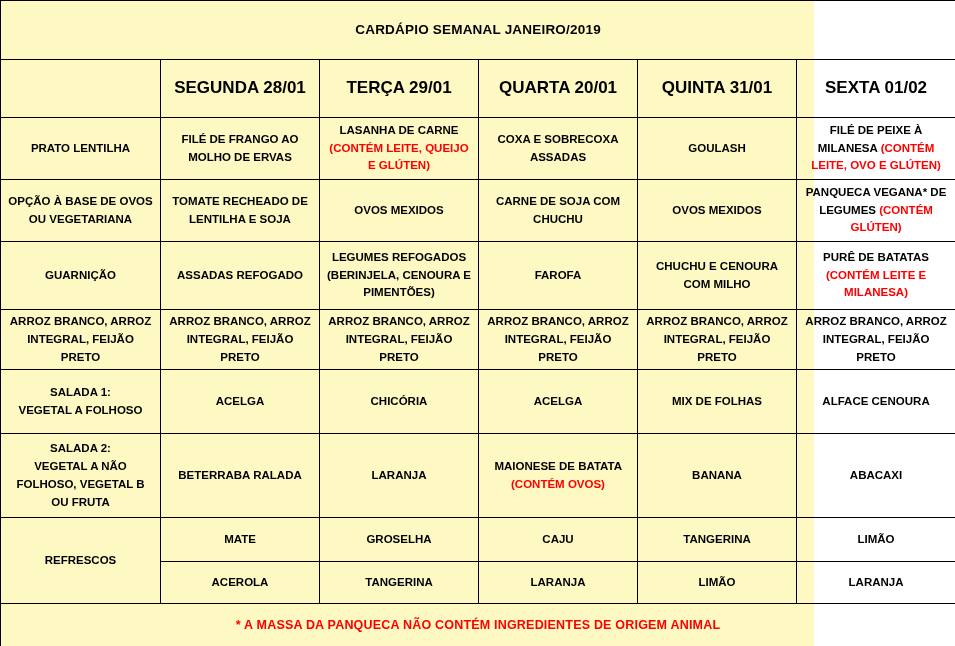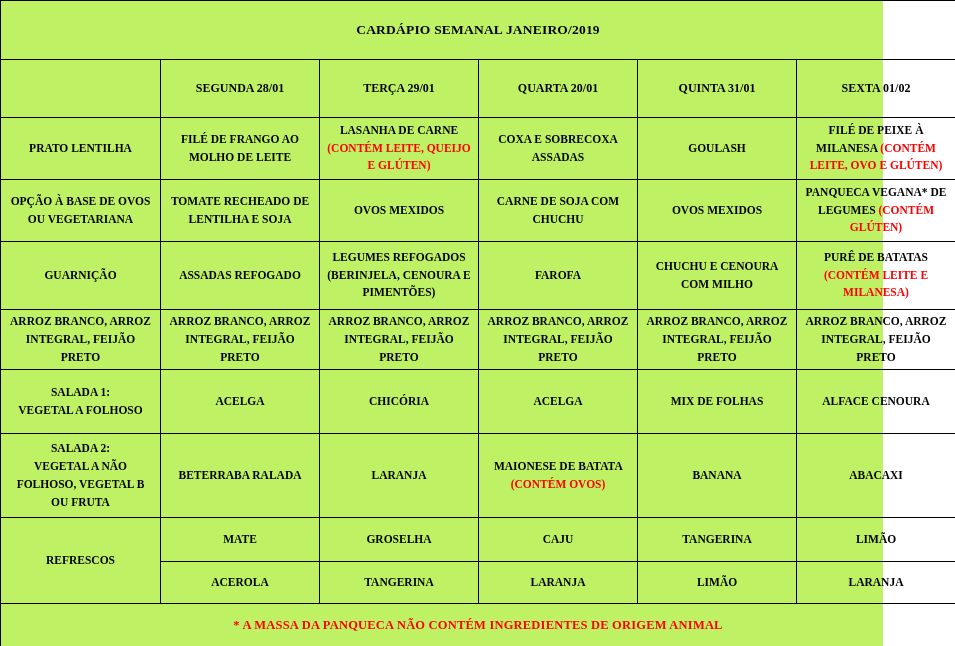--- a/index.html
+++ b/index.html
@@ -1,21 +1,21 @@
 <!DOCTYPE html>
 <html style="--allergy-red: #FF0000;"><head>
 <meta charset="utf-8">
 <style>
   * { box-sizing: border-box; }
   html, body { margin: 0; padding: 0; background: #ffffff; }
   .page {
-    width: 883px;
+    width: 814px;
     height: 646px;
-    background: #bef264;
-    font-family: Liberation Serif, serif;
+    background: #fef9c3;
+    font-family: Liberation Sans, sans-serif;
   }
   table.menu {
     border-collapse: collapse;
     width: 955px;
     table-layout: fixed;
   }
   td, th {
     border: 1px solid #000000;
     text-align: center;
     vertical-align: middle;
@@ -23,21 +23,21 @@
     color: #000000;
     font-size: 11.5px;
     line-height: 1.55;
     padding: 3px 7px;
     overflow: hidden;
   }
   .title-cell {
     font-size: 13.5px;
     letter-spacing: 0.2px;
   }
-  th.day-header, th.corner { font-size: 12px; }
+  th.day-header, th.corner { font-size: 17px; }
   .row-label { white-space: pre-line; }
   .note { color: var(--allergy-red, #ff0000); }
   .footnote-cell {
     color: var(--allergy-red, #ff0000);
     font-size: 12.5px;
     letter-spacing: 0.2px;
   }
 </style>
 </head>
 <body>
@@ -61,21 +61,21 @@
           <th class="day-header">SEGUNDA  28/01</th>
           <th class="day-header">TERÇA 29/01</th>
           <th class="day-header">QUARTA 20/01</th>
           <th class="day-header">QUINTA 31/01</th>
           <th class="day-header">SEXTA 01/02</th>
         </tr>
     </thead>
     <tbody id="menu-body">
         <tr style="height: 62px;">
           <td class="row-label">PRATO LENTILHA</td>
-          <td><span>FILÉ DE FRANGO AO MOLHO DE LEITE</span></td>
+          <td><span>FILÉ DE FRANGO AO MOLHO DE ERVAS</span></td>
           <td><span>LASANHA DE CARNE</span> <span class="note">(CONTÉM LEITE, QUEIJO E GLÚTEN)</span></td>
           <td><span>COXA E SOBRECOXA ASSADAS</span></td>
           <td><span>GOULASH</span></td>
           <td><span>FILÉ DE PEIXE À MILANESA</span> <span class="note">(CONTÉM LEITE, OVO E GLÚTEN)</span></td>
         </tr>
         <tr style="height: 62px;">
           <td class="row-label">OPÇÃO À BASE DE OVOS
 OU VEGETARIANA</td>
           <td><span>TOMATE RECHEADO DE LENTILHA E SOJA</span></td>
           <td><span>OVOS MEXIDOS</span></td>

